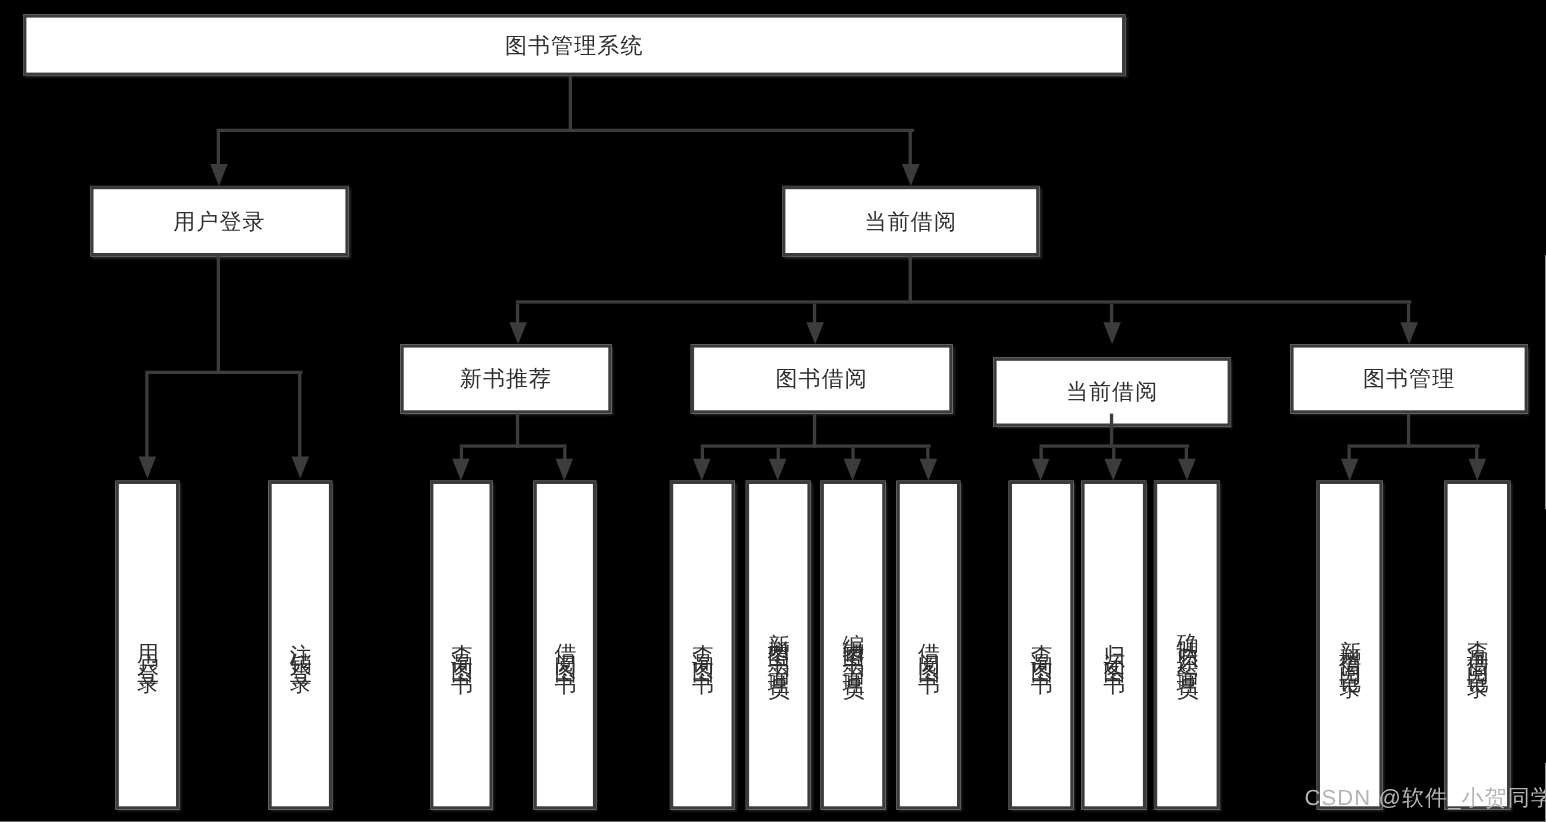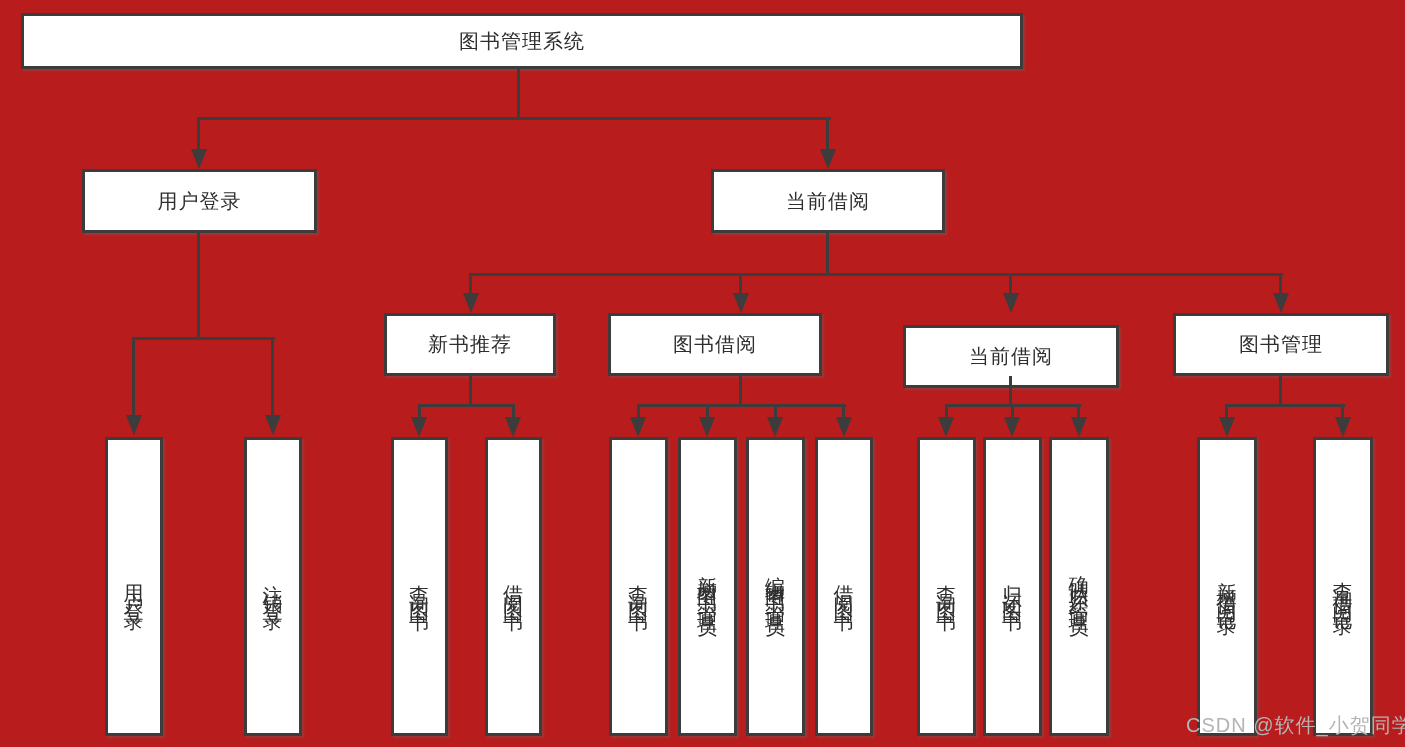--- a/index.html
+++ b/index.html
@@ -1,17 +1,17 @@
 <!DOCTYPE html>
 <html><head>
 <meta charset="utf-8">
 <style>
   html,body { margin:0; padding:0; background:#ffffff; }
   .canvas {
-    position:relative; width:1405px; height:747px; background:#b91c1c;
+    position:relative; width:1405px; height:747px; background:#000000;
     font-family:"Liberation Sans","DejaVu Sans",sans-serif;
     color:#2e2e2e; overflow:hidden;
   }
   .box {
     position:absolute; box-sizing:border-box;
     border:3px solid #3c3c3c; background:#ffffff;
     display:flex; align-items:center; justify-content:center;
     box-shadow:2px 2px 2px rgba(110,110,110,0.35);
   }
   .hlabel { font-size:20px; letter-spacing:1px; white-space:nowrap; }
@@ -37,24 +37,24 @@
     <span class="hlabel">图书管理系统</span>
   </div>
 
   <div class="box" style="left:82px;top:169px;width:235px;height:64px;">
     <span class="hlabel">用户登录</span>
   </div>
   <div class="box" style="left:711px;top:169px;width:234px;height:64px;">
     <span class="hlabel">当前借阅</span>
   </div>
 
-  <div class="box" style="left:364px;top:313px;width:172px;height:63px;margin-left:20px;">
+  <div class="box" style="left:364px;top:313px;width:192px;height:63px;">
     <span class="hlabel">新书推荐</span>
   </div>
-  <div class="box" style="left:608px;top:313px;width:214px;height:63px;">
+  <div class="box" style="left:628px;top:313px;width:238px;height:63px;">
     <span class="hlabel">图书借阅</span>
   </div>
   <div class="box" style="left:903px;top:313px;width:216px;height:63px;margin-top:12px;">
     <span class="hlabel">当前借阅</span>
   </div>
   <div class="box" style="left:1173px;top:313px;width:216px;height:63px;">
     <span class="hlabel">图书管理</span>
   </div>
 
   <div class="box" style="left:105px;top:437px;width:58px;height:299px;">

